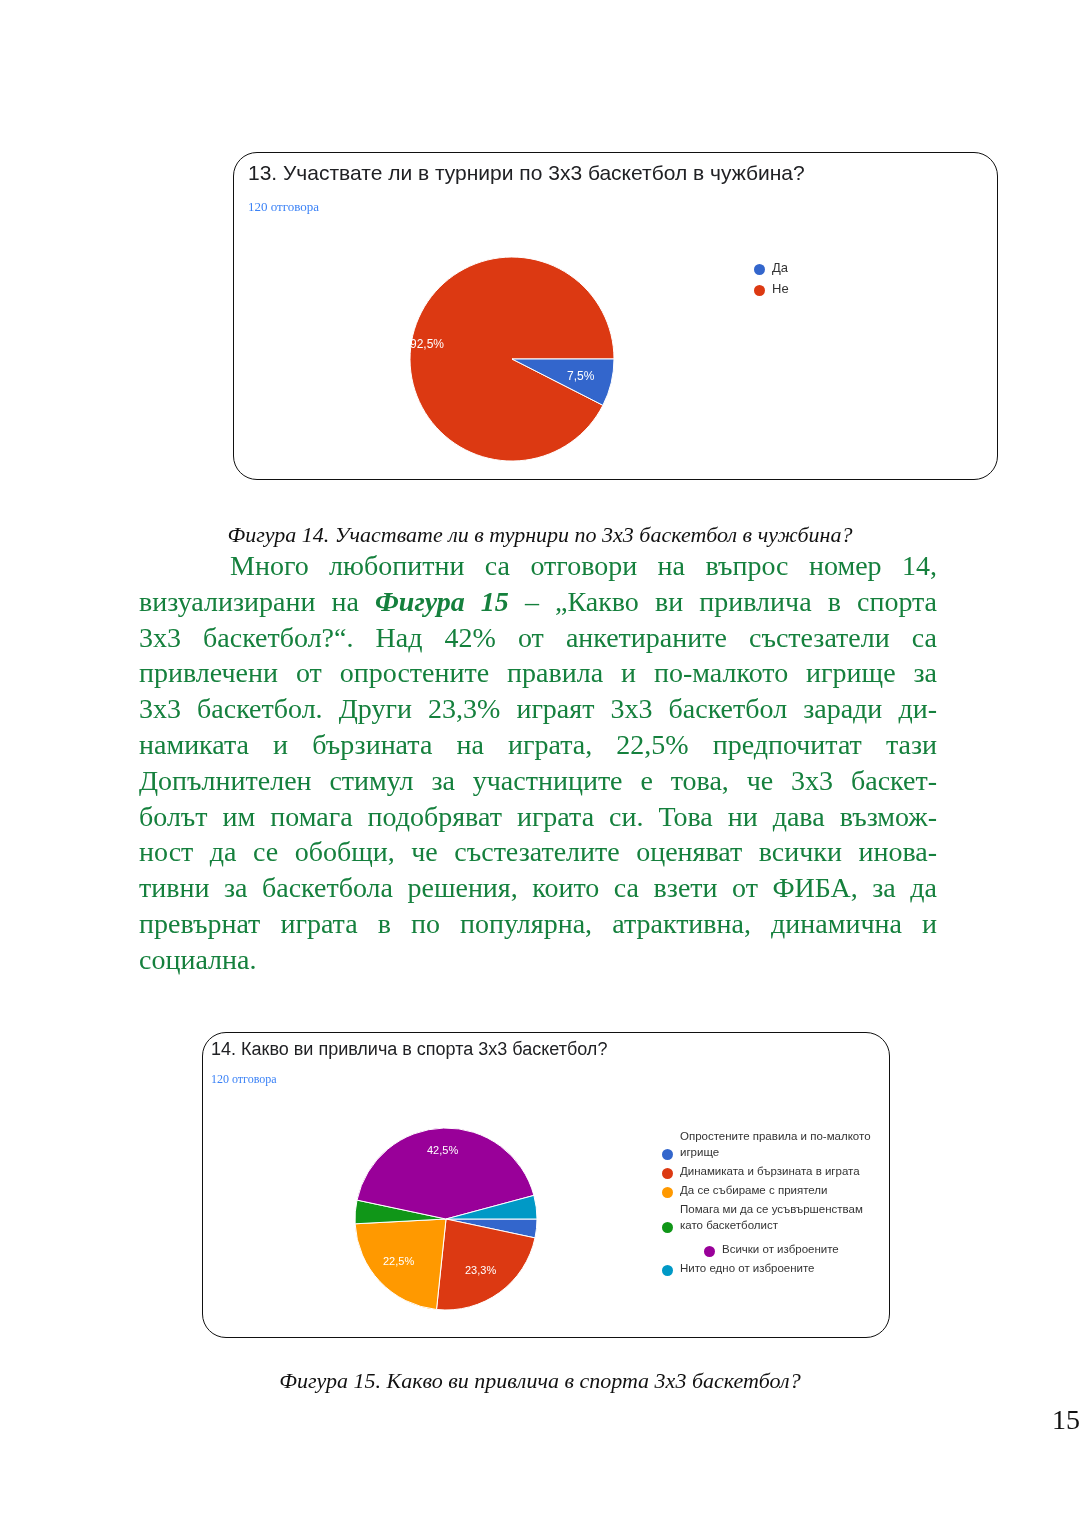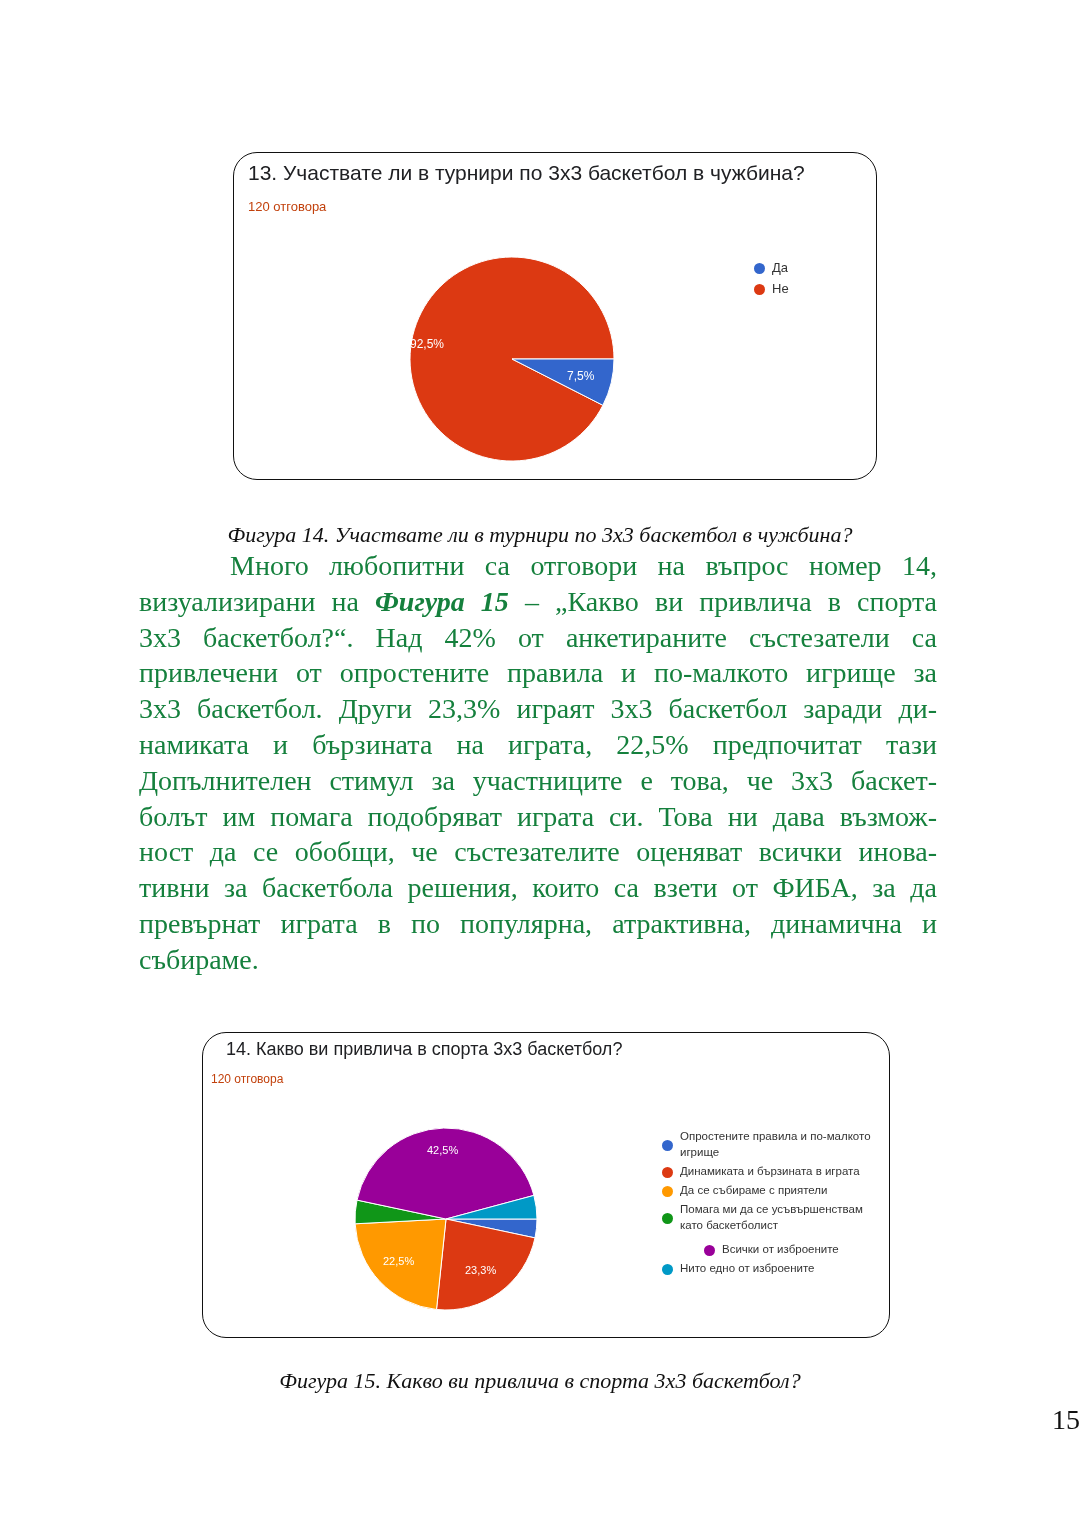--- a/index.html
+++ b/index.html
@@ -12,26 +12,26 @@
     box-sizing: border-box;
   }
   .card-title {
     position: absolute;
     font-family: "Liberation Sans", sans-serif;
     color: #202124;
     white-space: nowrap;
   }
   .card-sub {
     position: absolute;
-    font-family: Liberation Sans, sans-serif;
-    color: #c2410c;
+    font-family: Liberation Serif, serif;
+    color: #3b82f6;
     font-size: 13px;
   }
   .legend { position: absolute; font-family: "Liberation Sans", sans-serif; color: #333; }
-  .legend-item { display: flex; align-items: center; }
+  .legend-item { display: flex; align-items: flex-end; }
   .dot { width: 11px; height: 11px; border-radius: 50%; flex: none; margin-top: 2px; margin-right: 7px; }
   .pie { position: absolute; overflow: visible; }
   .pie-label { font-family: "Liberation Sans", sans-serif; fill: #fff; font-size: 12px; }
   .caption {
     position: absolute; left: 0; width: 1080px; text-align: center;
     font-family: "Liberation Serif", serif; font-style: italic; font-size: 22px; color: #111;
   }
   .body-text {
     position: absolute; left: 139px; width: 798px;
     font-family: "Liberation Serif", serif; font-size: 28px; line-height: 35.8px;
@@ -42,21 +42,21 @@
   .body-text .indent { padding-left: 91px; }
   .bold-ref { font-weight: bold; font-style: italic; }
   .page-number {
     position: absolute; left: 0; width: 1080px; text-align: right; top: 1404px;
     font-family: "Liberation Serif", serif; font-size: 28px; color: #111;
   }
 </style>
 </head>
 <body>
 
-<div class="card" style="left:233px; top:152px; width:644px; height:328px;">
+<div class="card" style="left:233px; top:152px; width:765px; height:328px;">
   <div class="card-title" style="left:14px; top:8px; font-size:21px;">13. Участвате ли в турнири по 3х3 баскетбол в чужбина?</div>
   <div class="card-sub" style="left:14px; top:46px;">120 отговора</div>
 
   <svg class="pie" width="644" height="328" style="left:0; top:0;">
 
     <path fill="#dc3912" stroke="#fff" stroke-width="1" d="M278,206 L368.9,252.3 A102,102 0 1,1 380,206 Z"></path>
     <path fill="#3366cc" stroke="#fff" stroke-width="1" d="M278,206 L380,206 A102,102 0 0,1 368.9,252.3 Z"></path>
     <text class="pie-label" x="176" y="195">92,5%</text>
     <text class="pie-label" x="333" y="227">7,5%</text>
   </svg>
@@ -80,25 +80,25 @@
   <span class="line"><span>визуализирани на</span> <span class="bold-ref">Фигура 15</span> <span>– „Какво ви привлича в спорта</span></span>
   <span class="line">3х3 баскетбол?“. Над 42% от анкетираните състезатели са</span>
   <span class="line">привлечени от опростените правила и по-малкото игрище за</span>
   <span class="line">3х3 баскетбол. Други 23,3% играят 3х3 баскетбол заради ди-</span>
   <span class="line">намиката и бързината на играта, 22,5% предпочитат тази</span>
   <span class="line">Допълнителен стимул за участниците е това, че 3х3 баскет-</span>
   <span class="line">болът им помага подобряват играта си. Това ни дава възмож-</span>
   <span class="line">ност да се обобщи, че състезателите оценяват всички инова-</span>
   <span class="line">тивни за баскетбола решения, които са взети от ФИБА, за да</span>
   <span class="line">превърнат играта в по популярна, атрактивна, динамична и</span>
-  <span class="line last">събираме.</span>
+  <span class="line last">социална.</span>
 </div>
 
 <div class="card" style="left:202px; top:1032px; width:688px; height:306px;">
-  <div class="card-title" style="left:23px; top:6px; font-size:18px;">14. Какво ви привлича в спорта 3х3 баскетбол?</div>
+  <div class="card-title" style="left:8px; top:6px; font-size:18px;">14. Какво ви привлича в спорта 3х3 баскетбол?</div>
   <div class="card-sub" style="left:8px; top:39px; font-size:12px;">120 отговора</div>
 
   <svg class="pie" width="688" height="306" style="left:0; top:0;">
 
     <path fill="#3366cc" stroke="#fff" stroke-width="1" d="M243,186 L334,186 A91,91 0 0,1 332,204.9 Z"></path>
 
     <path fill="#dc3912" stroke="#fff" stroke-width="1" d="M243,186 L332,204.9 A91,91 0 0,1 233.5,276.5 Z"></path>
 
     <path fill="#ff9900" stroke="#fff" stroke-width="1" d="M243,186 L233.5,276.5 A91,91 0 0,1 152.1,190.8 Z"></path>
 

